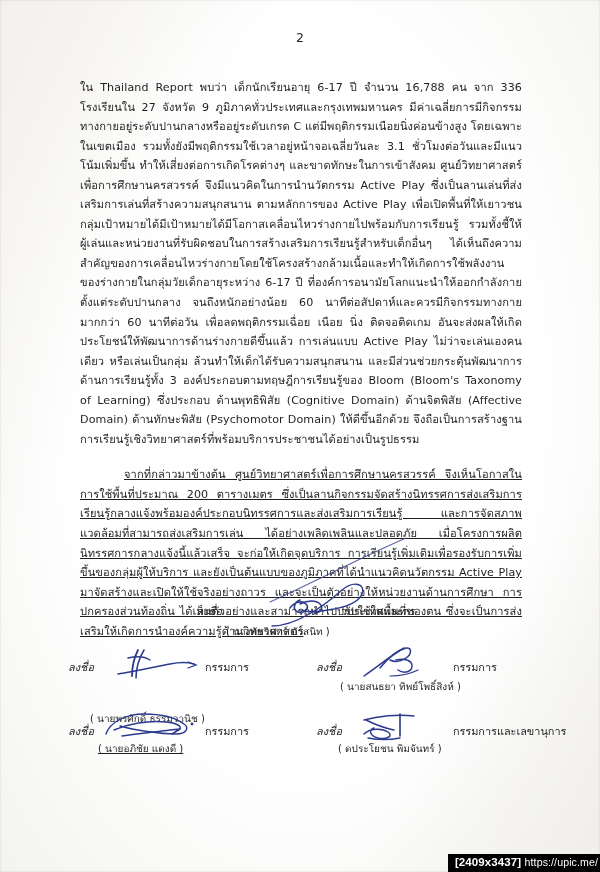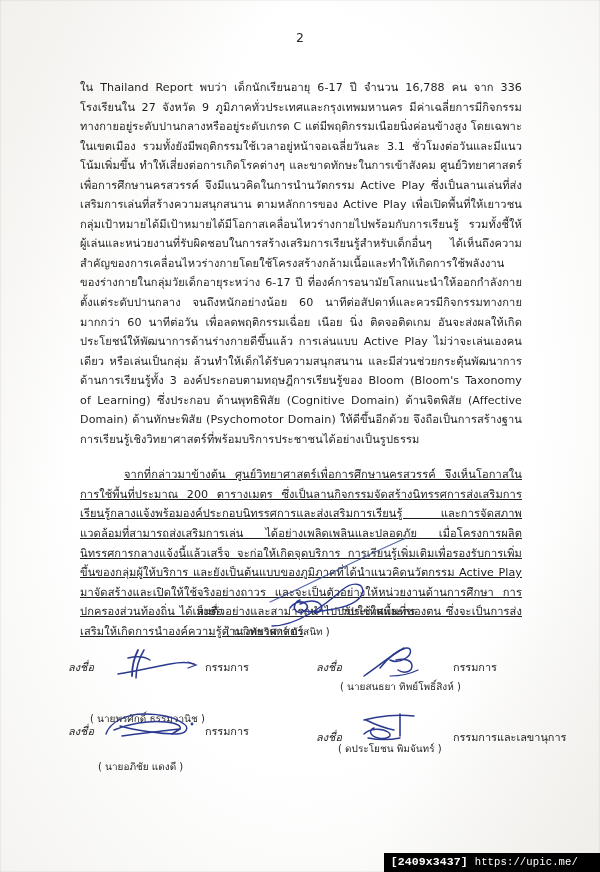--- a/index.html
+++ b/index.html
@@ -106,24 +106,24 @@
   }
   .scribble svg { display: block; overflow: visible; }
 
   
   .watermark {
     position: absolute;
     right: 0;
     bottom: 0;
     background: #000000;
     color: #ffffff;
-    font-family: Liberation Mono, monospace;
+    font-family: Liberation Sans, sans-serif;
     font-size: 11.5px;
     font-weight: bold;
-    padding: 3px 22px 4px 7px;
+    padding: 3px 2px 4px 7px;
     letter-spacing: 0.1px;
     line-height: 1;
   }
   .watermark .url {
     font-weight: normal;
     font-size: 10.6px;
   }
 </style>
 </head>
 <body>
@@ -192,23 +192,23 @@
       <span class="sig-role">กรรมการ</span>
     </div>
     <div class="scribble" style="left:100px; top:118px;">
       <svg width="120" height="46" viewBox="0 0 120 46">
         <path d="M6 30 C10 18 26 10 44 10 C62 10 76 14 84 20 C90 24 86 30 76 30 C60 30 34 26 20 22" fill="none" stroke="#2b3a8f" stroke-width="1.4" stroke-linecap="round"></path>
         <path d="M14 26 C28 20 48 16 66 18 C76 19 82 22 80 25" fill="none" stroke="#2b3a8f" stroke-width="1.5" stroke-linecap="round"></path>
         <path d="M22 32 C36 30 54 28 70 26 L80 25 L72 30" fill="none" stroke="#2b3a8f" stroke-width="1.5" stroke-linecap="round"></path>
         <circle cx="92" cy="20" r="1.4" fill="#2b3a8f"></circle>
       </svg>
     </div>
-    <div class="sig-name" style="left:98px; top:173px;">( นายอภิชัย แดงดี )</div>
-
-    <div class="sig-block" style="left:316px; top:142px;">
+    <div class="sig-name" style="left:98px; top:155px;text-decoration:underline;">( นายอภิชัย แดงดี )</div>
+
+    <div class="sig-block" style="left:316px; top:136px;">
       <span class="sig-label">ลงชื่อ</span>
       <span class="sig-gap"></span>
       <span class="sig-role">กรรมการและเลขานุการ</span>
     </div>
     <div class="scribble" style="left:356px; top:120px;">
       <svg width="100" height="44" viewBox="0 0 100 44">
         <path d="M8 14 C22 10 42 8 58 10" fill="none" stroke="#2b3a8f" stroke-width="1.5" stroke-linecap="round"></path>
         <path d="M44 8 C44 16 44 24 44 30" fill="none" stroke="#2b3a8f" stroke-width="1.6" stroke-linecap="round"></path>
         <path d="M10 14 C18 18 28 22 38 24" fill="none" stroke="#2b3a8f" stroke-width="1.4" stroke-linecap="round"></path>
         <path d="M8 28 C14 22 26 22 32 26 C38 30 30 34 22 32 C14 30 12 24 18 22" fill="none" stroke="#2b3a8f" stroke-width="1.5" stroke-linecap="round"></path>

